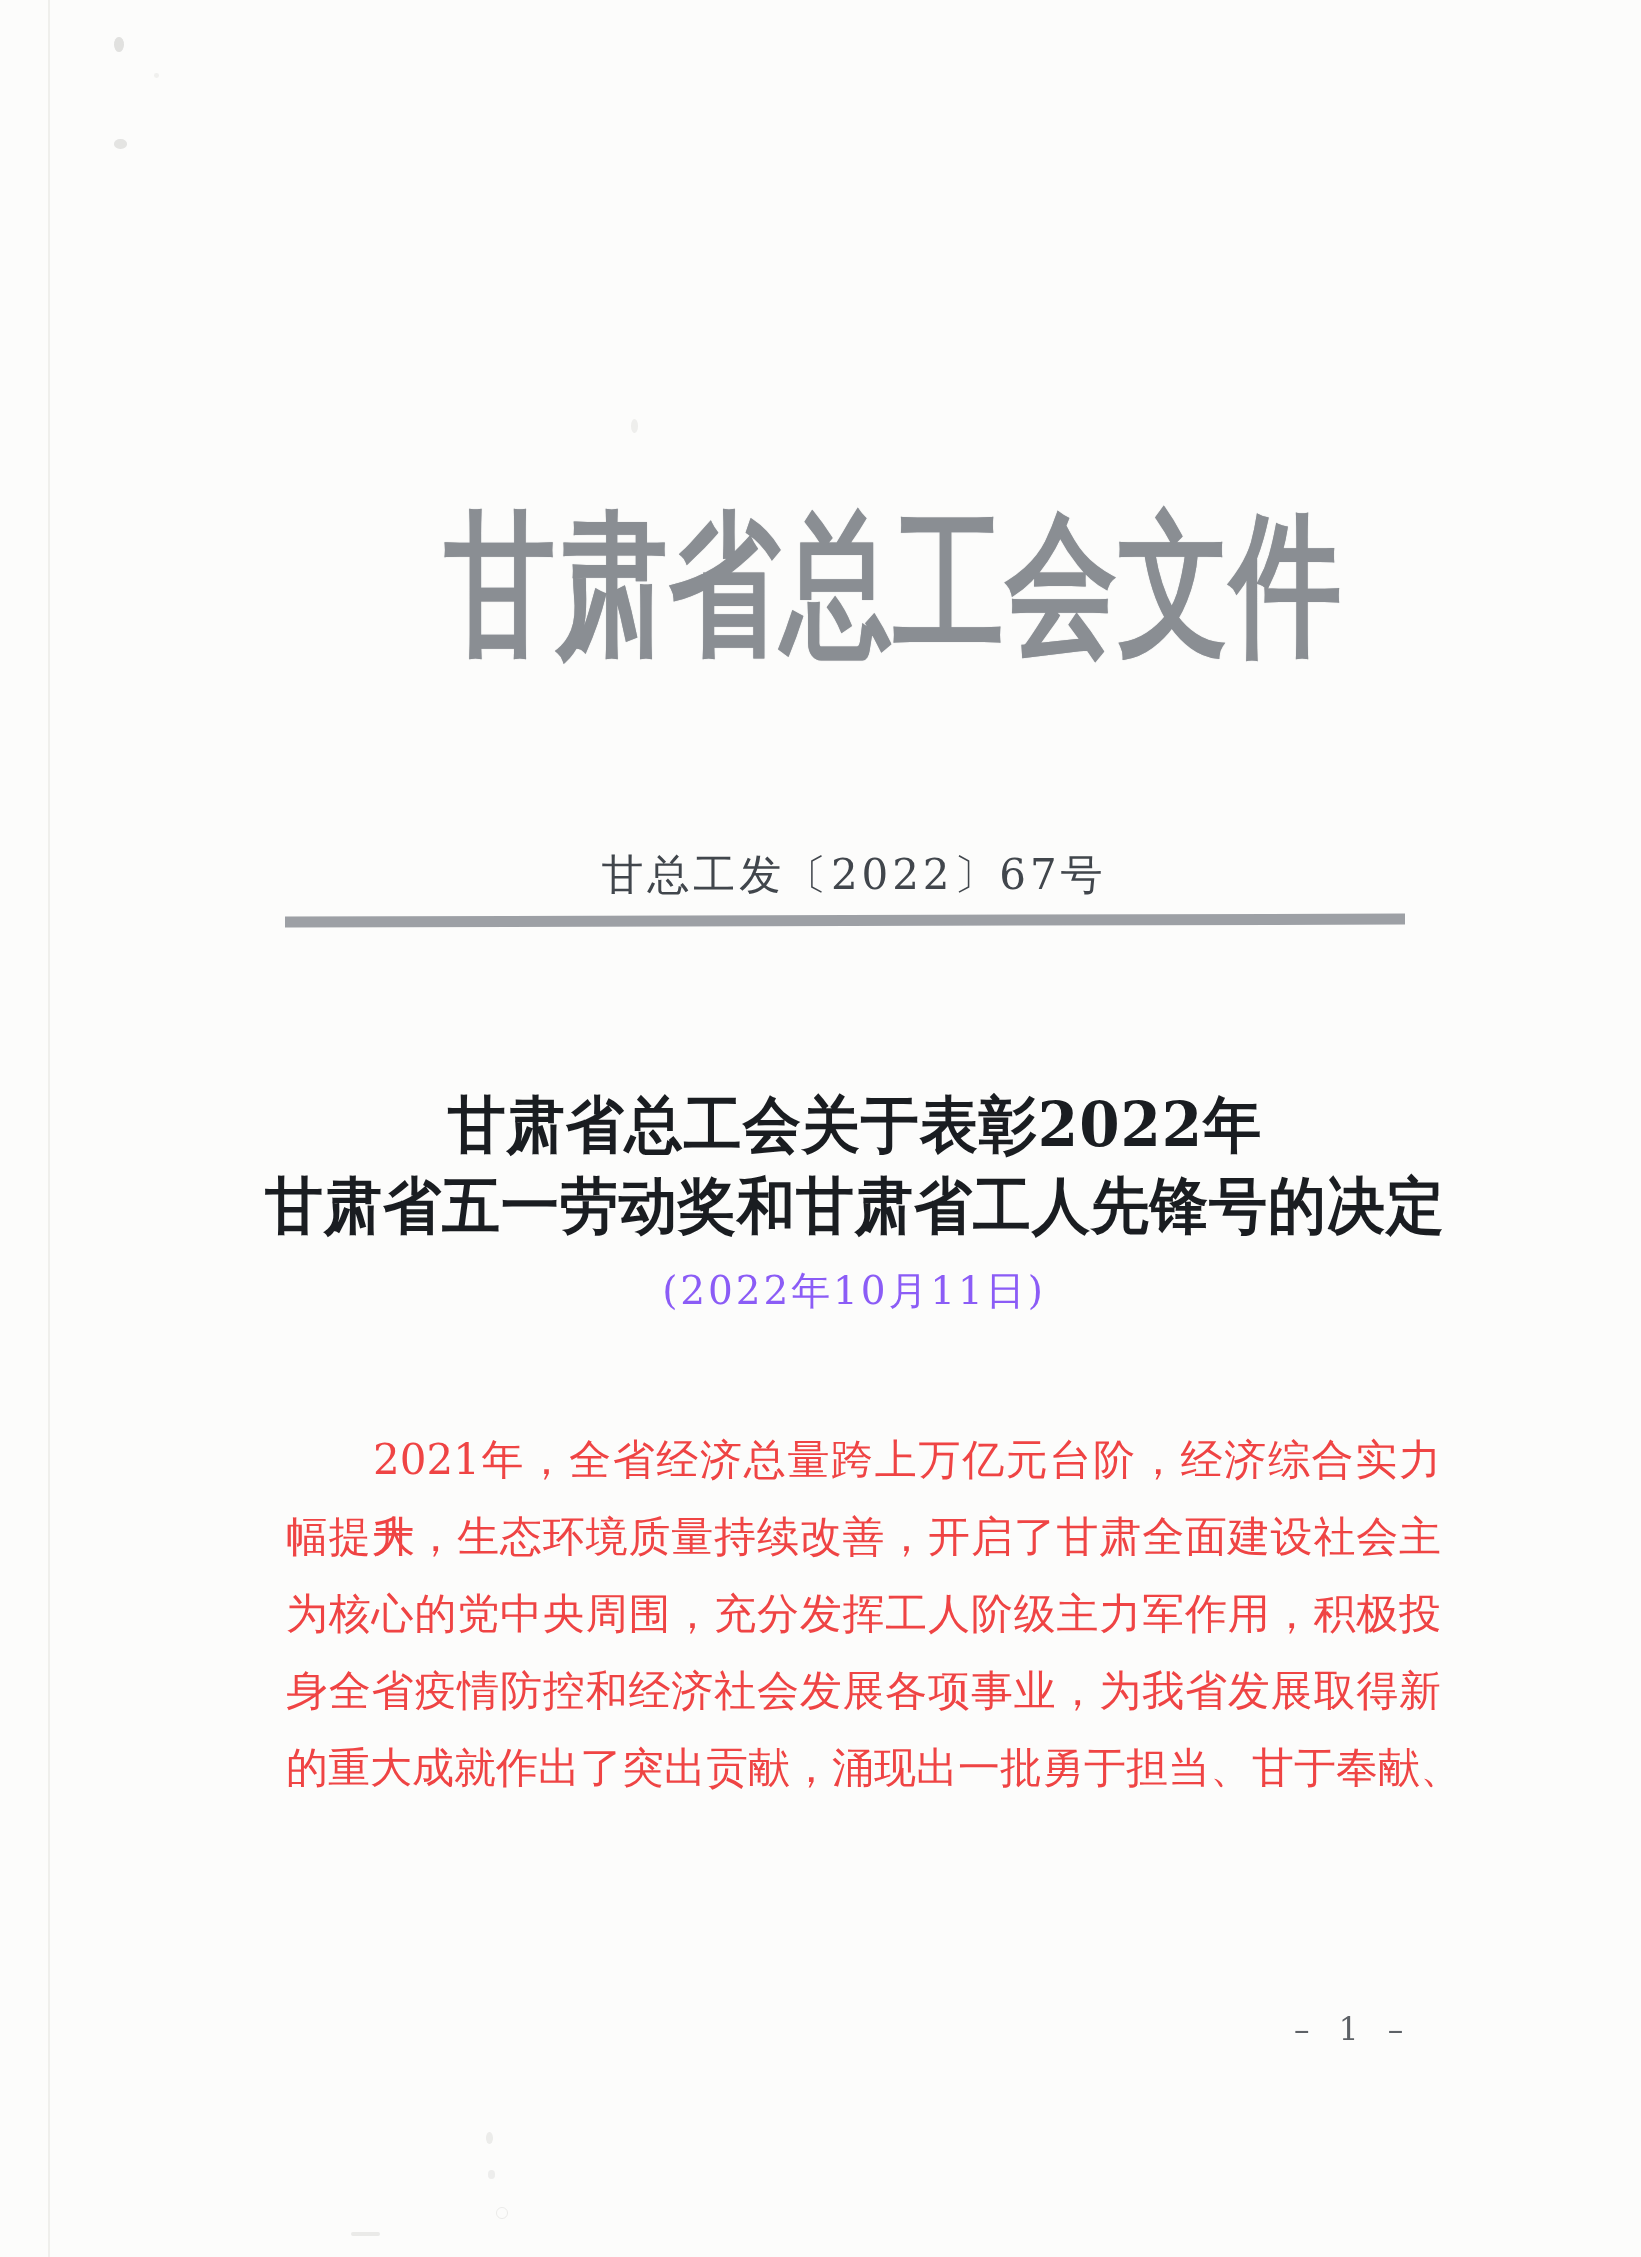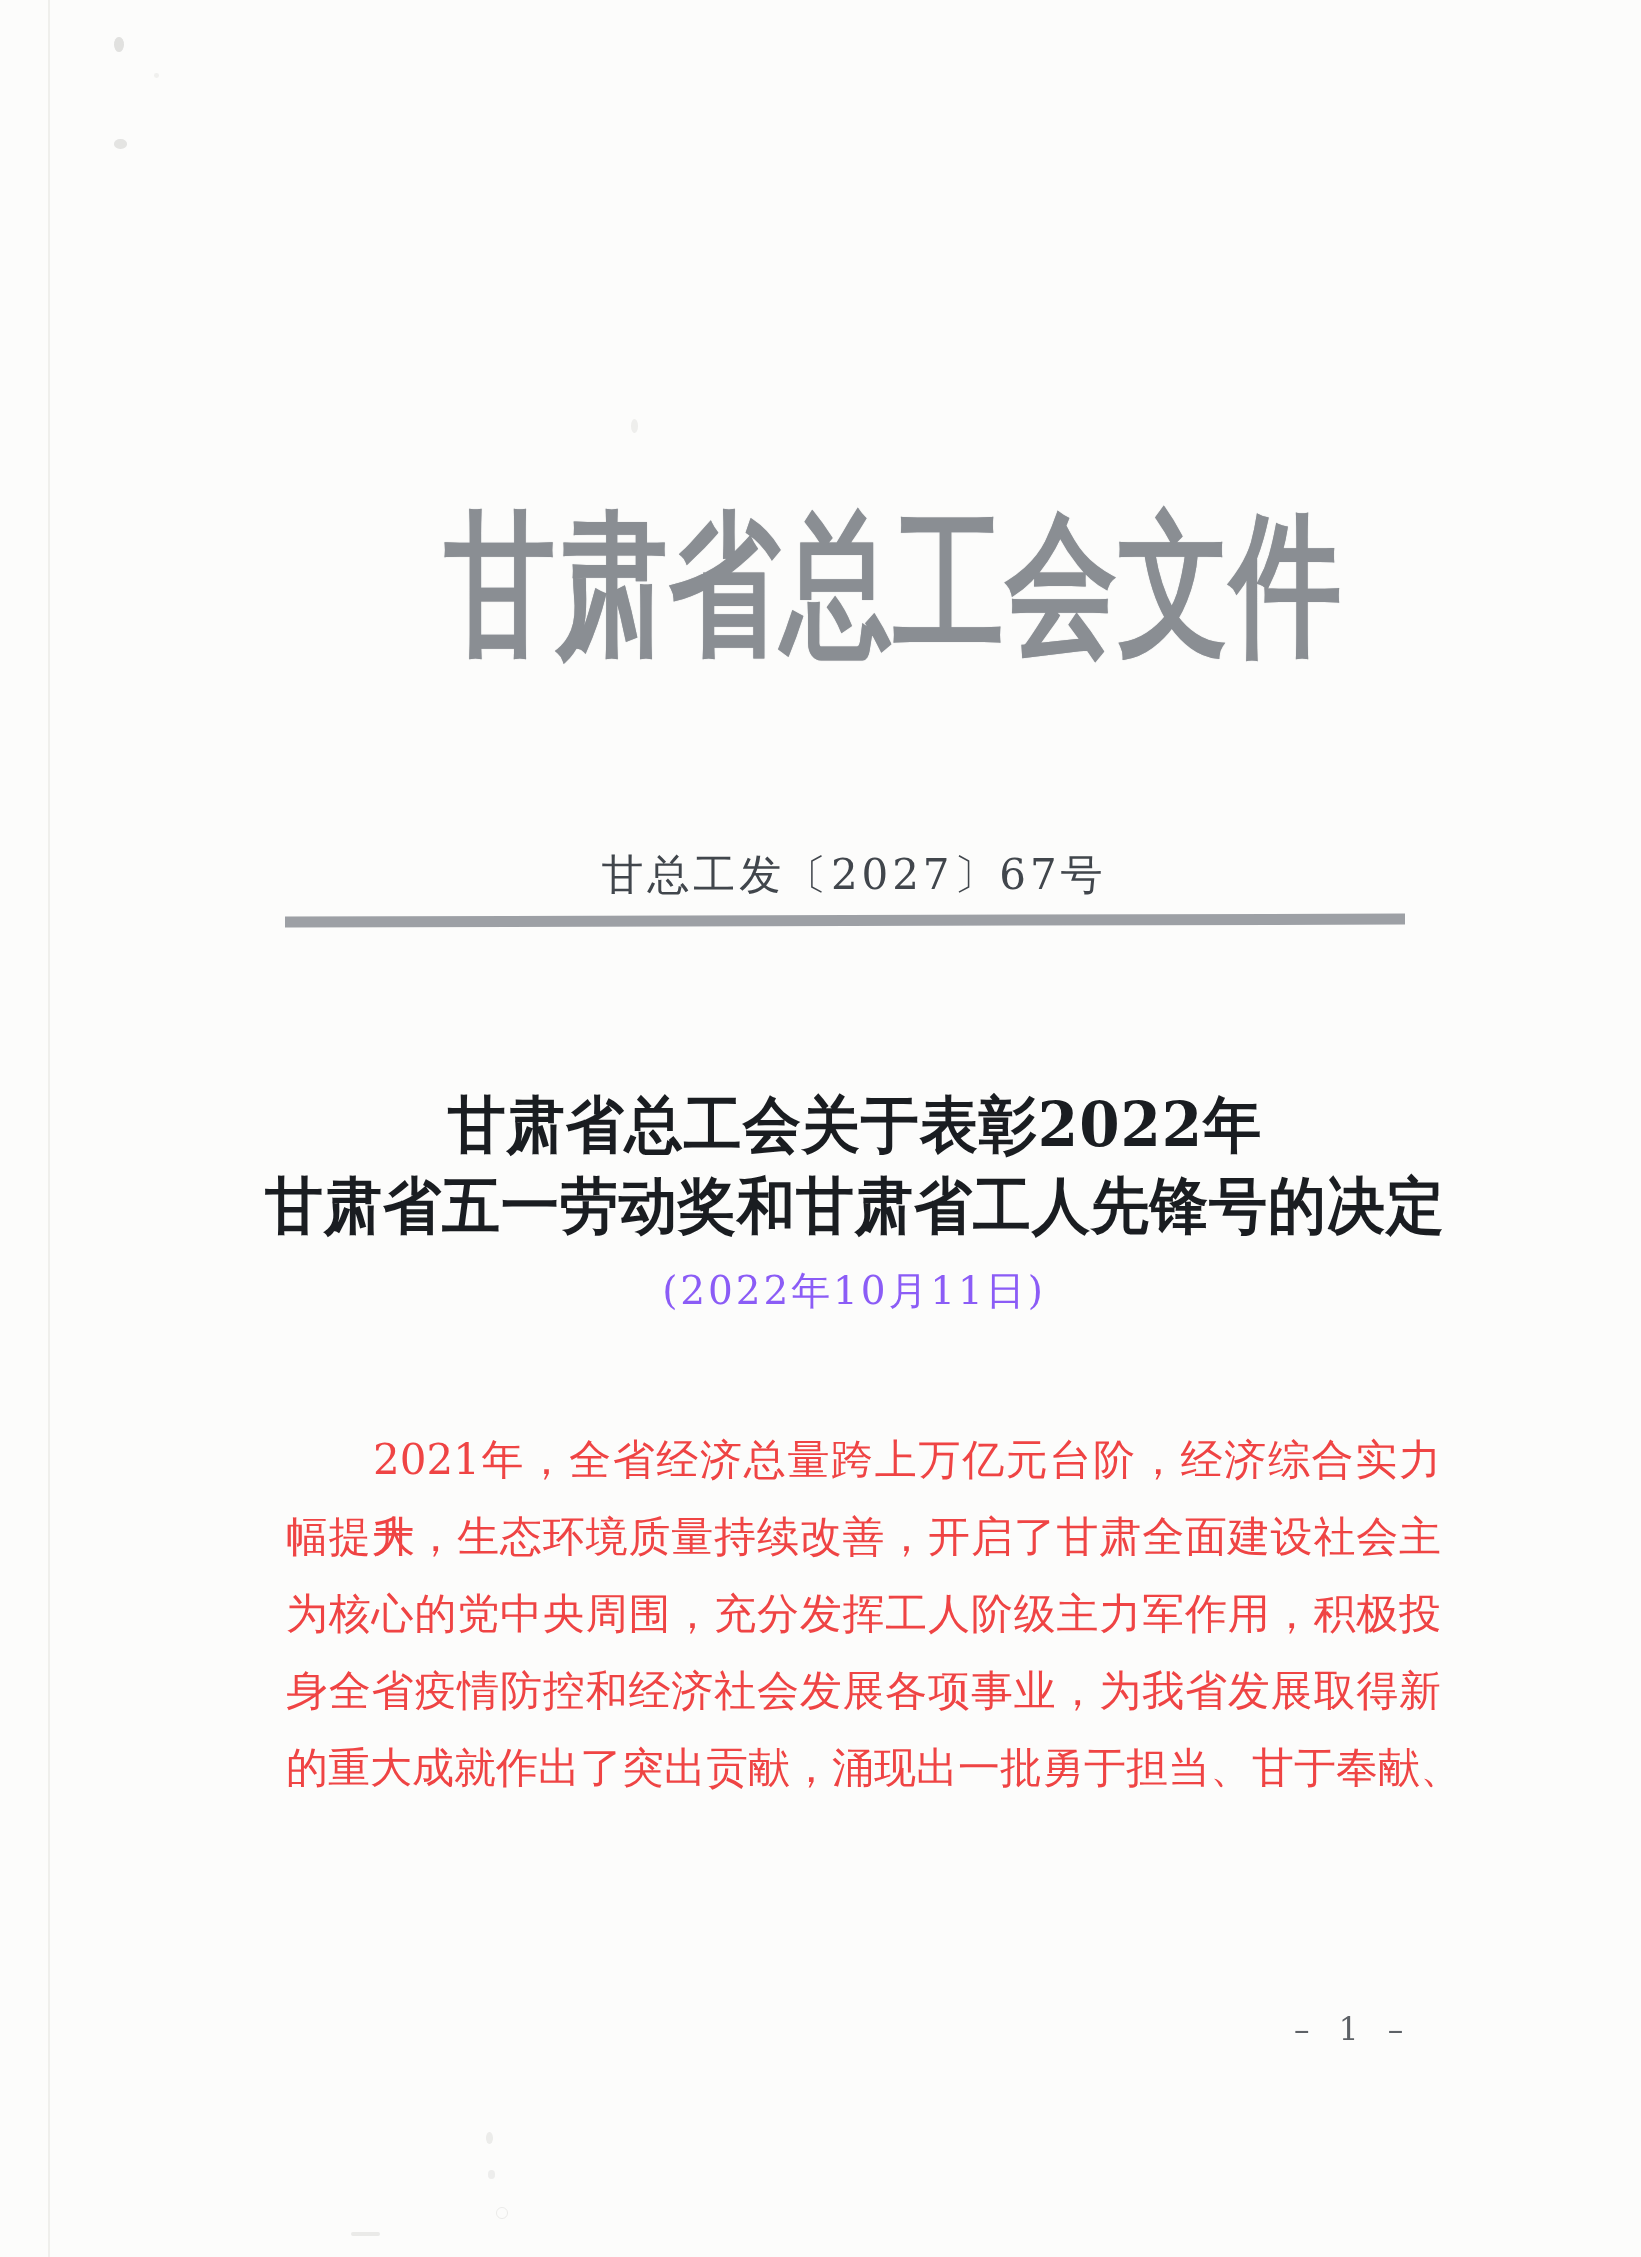--- a/index.html
+++ b/index.html
@@ -135,21 +135,21 @@
   <div class="speck" style="left:631px; top:419px; width:6.8px; height:13.5px; opacity:.14;"></div>
   <div class="speck" style="left:486px; top:2132px; width:6.8px; height:11.6px; opacity:.16;"></div>
   <div class="speck" style="left:488px; top:2170px; width:6.8px; height:8.7px; opacity:.15;"></div>
   <div class="speck" style="left:496px; top:2207px; width:9.7px; height:9.7px; opacity:.18; background:transparent; border:1.9px solid #9a9a98; border-radius:50%;"></div>
   <div class="speck" style="left:351px; top:2232px; width:29px; height:3.9px; opacity:.18; border-radius:1.9px;"></div>
 
   <div class="letterhead-wrap">
     <span class="letterhead">甘肃省总工会文件</span>
   </div>
 
-  <div class="doc-number">甘总工发〔2027〕67号</div>
+  <div class="doc-number">甘总工发〔2022〕67号</div>
 
   <div class="header-rule"></div>
 
   <div class="doc-title line1">甘肃省总工会关于表彰2022年</div>
   <div class="doc-title line2">甘肃省五一劳动奖和甘肃省工人先锋号的决定</div>
 
   <div class="date-line">(2022年10月11日)</div>
 
   <div class="body-block">
     <div class="body-line indent">2021年，全省经济总量跨上万亿元台阶，经济综合实力大</div>

